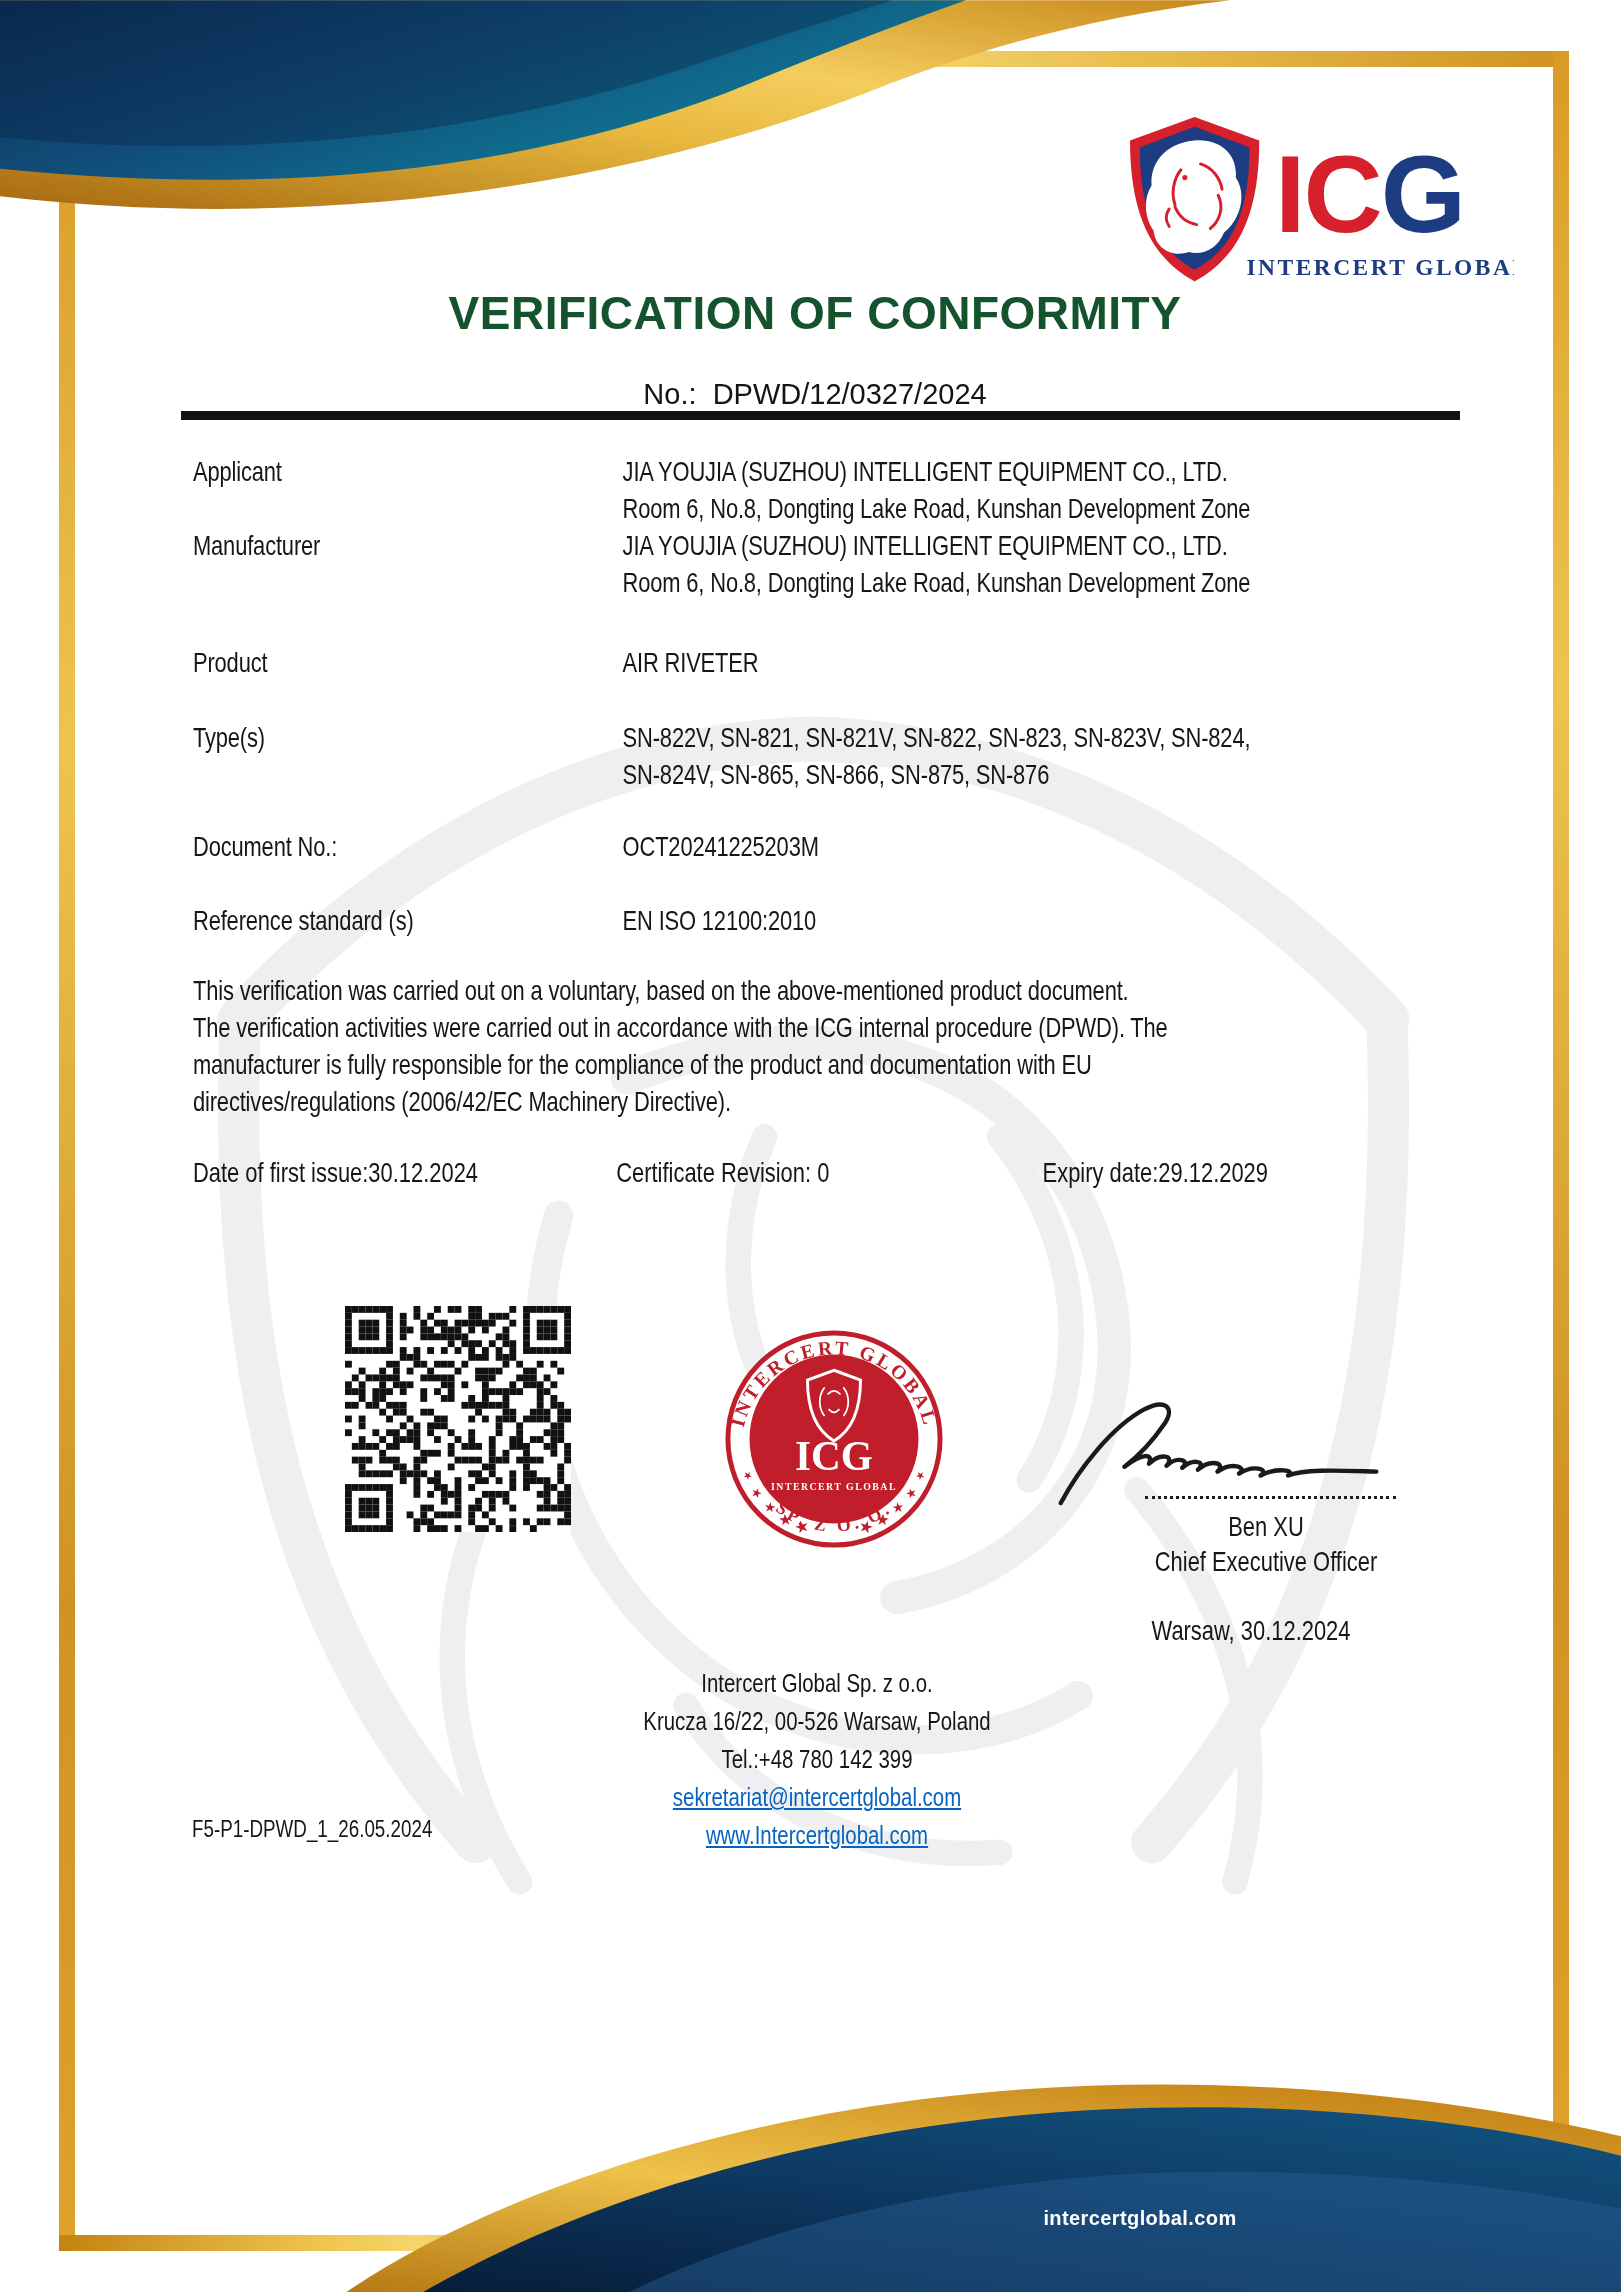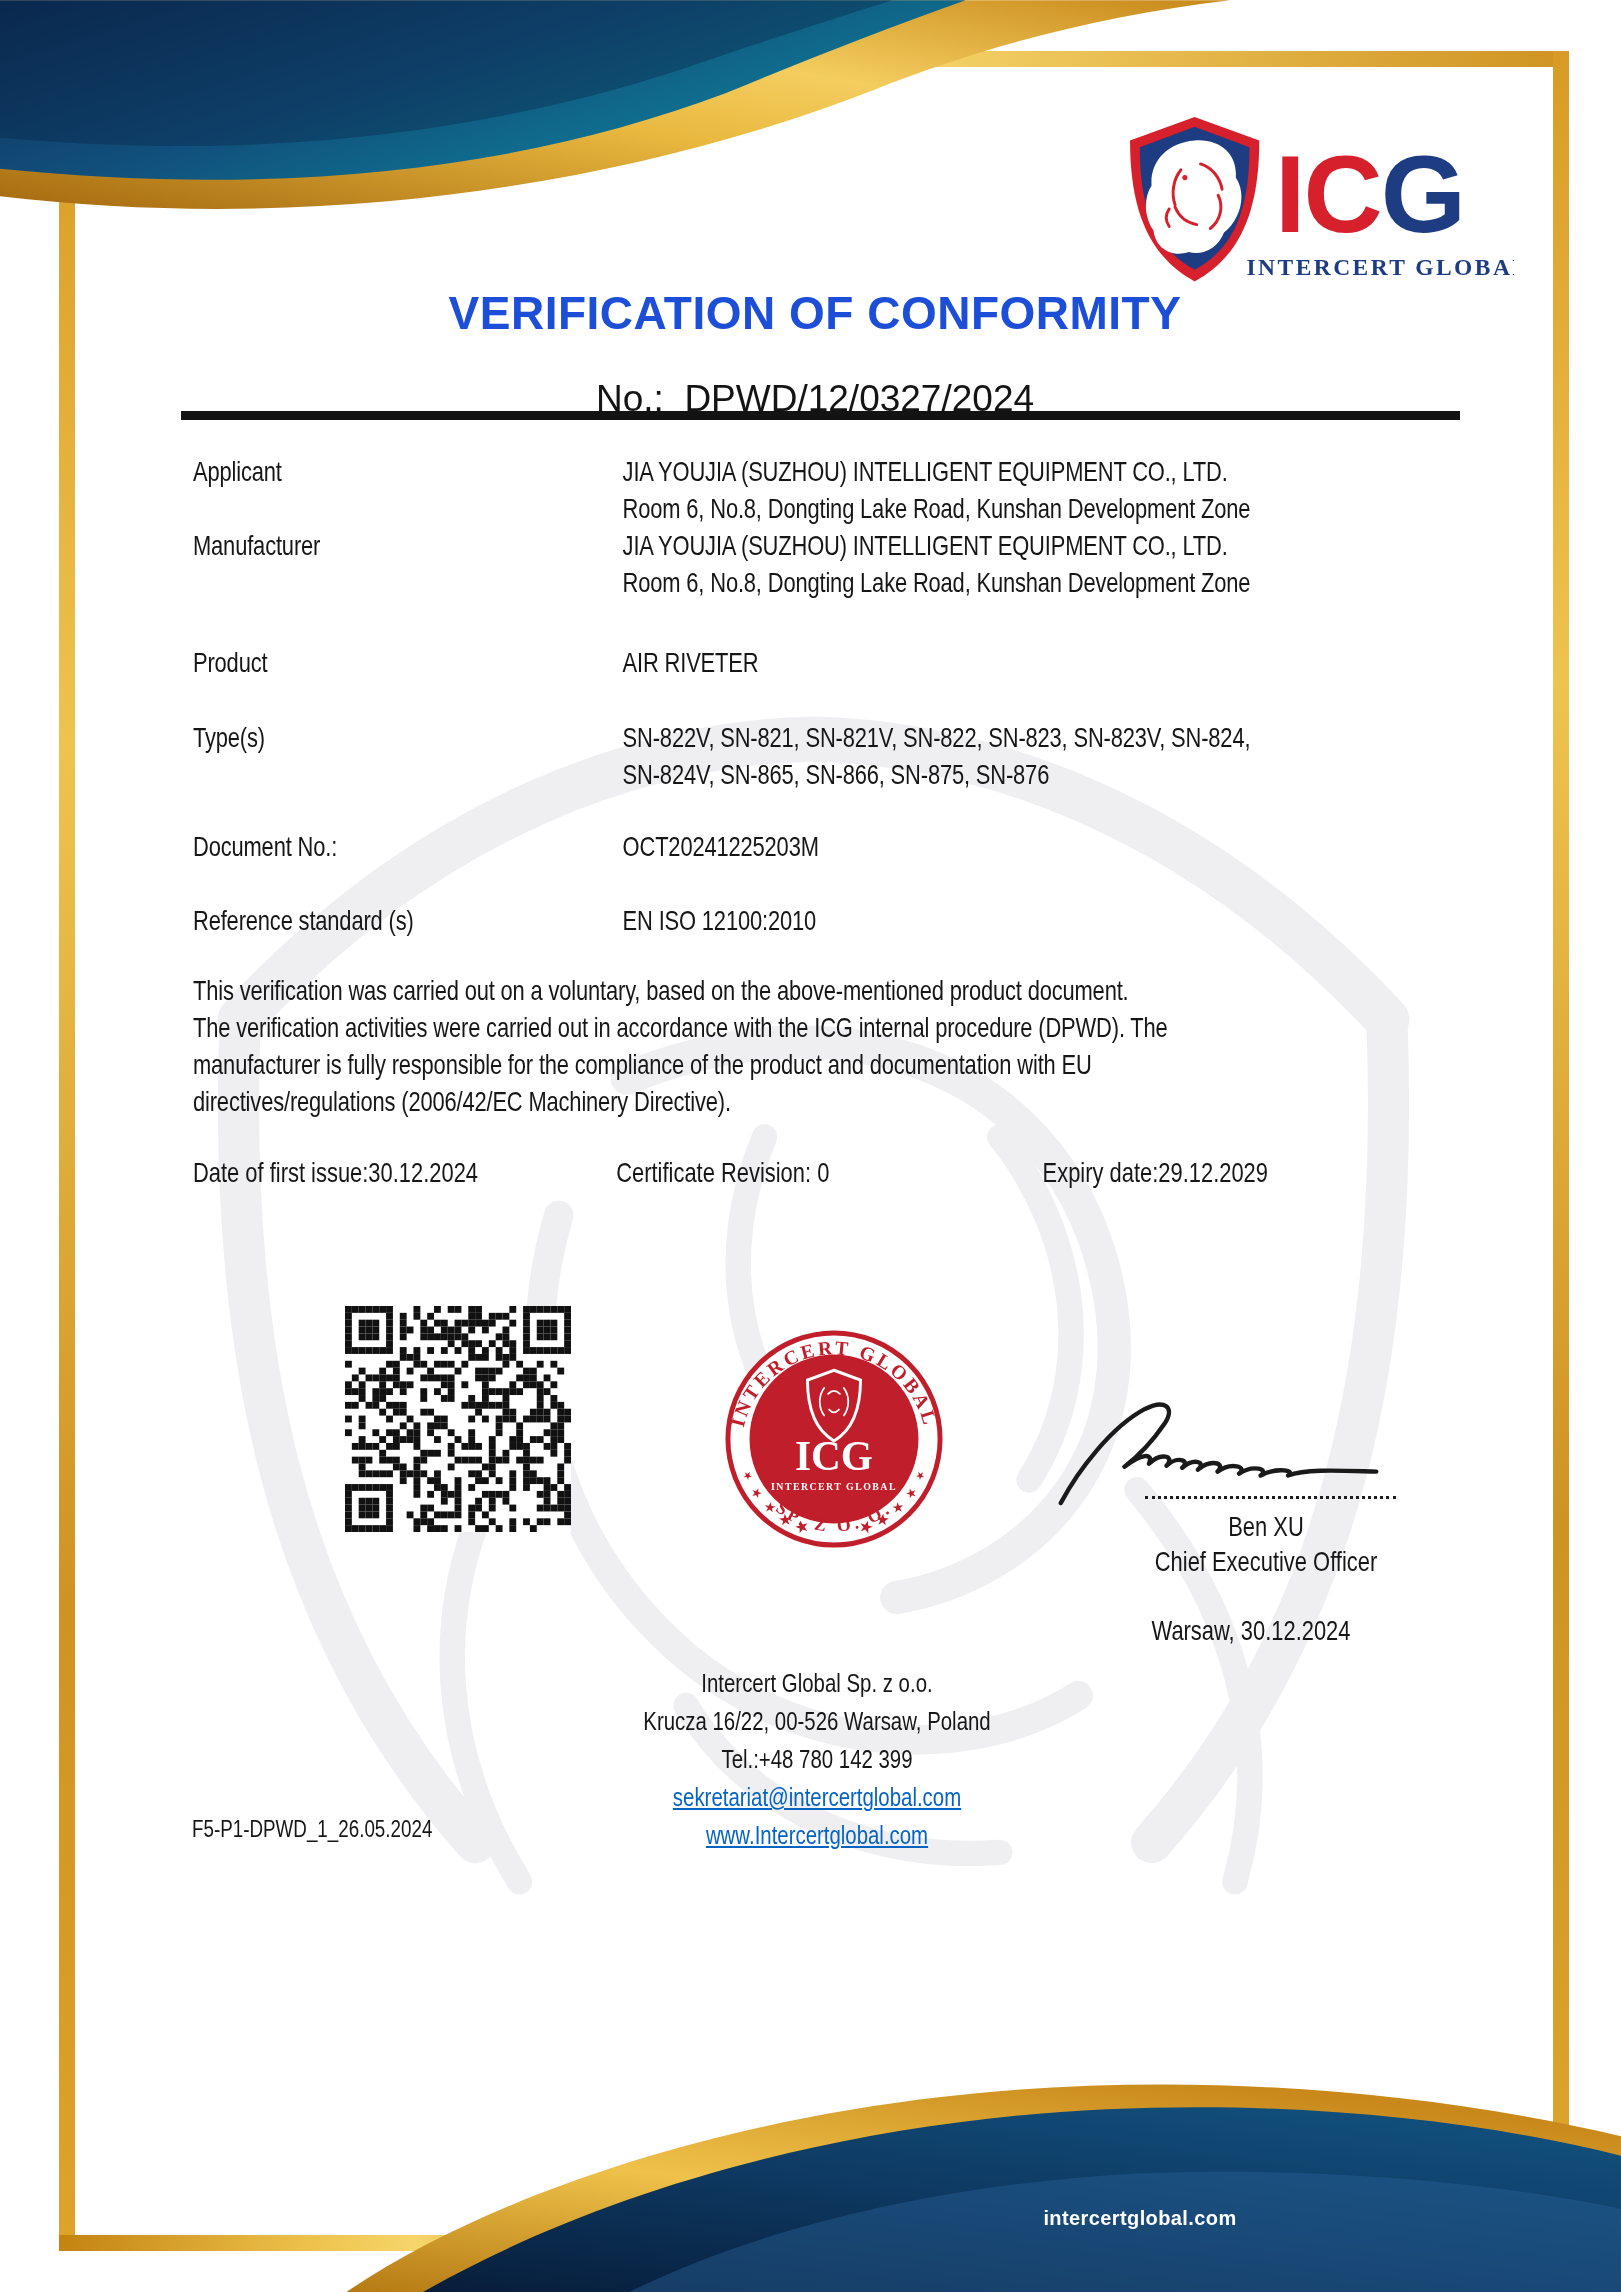--- a/index.html
+++ b/index.html
@@ -6,22 +6,22 @@
   .page{position:relative;width:1621px;height:2293px;background:#fff;overflow:hidden;
         font-family:"Liberation Sans",sans-serif;color:#161616;}
   .abs{position:absolute;}
   svg{display:block;}
   
   .cond{transform:scaleX(.8);transform-origin:0 0;}
   .cond-c{transform:scaleX(.8);transform-origin:50% 0;}
   
   .gold-h{position:absolute;height:15.7px;background:linear-gradient(90deg,#c3830f,#eec44e 40%,#f6d56a 55%,#cf9322);}
   .gold-v{position:absolute;width:15.7px;background:linear-gradient(180deg,#d89b25,#eec44e 30%,#cf9322 70%,#dda32b);}
-  .title{font-size:46px;font-weight:bold;letter-spacing:0.5px;color:#1d4ed8;text-align:center;}
-  .no-line{font-size:37px;color:#141414;text-align:center;}
+  .title{font-size:46px;font-weight:bold;letter-spacing:0.5px;color:#14532d;text-align:center;}
+  .no-line{font-size:29px;color:#141414;text-align:center;}
   .rule{position:absolute;background:#131313;}
   .fields{width:1588px;font-size:27.4px;line-height:37px;letter-spacing:-0.2px;}
   .frow{display:grid;grid-template-columns:537px 1fr;}
   .statement{width:1588px;font-size:27.4px;line-height:37px;letter-spacing:-0.2px;}
   .dates{width:1588px;display:grid;grid-template-columns:529px 533px 1fr;font-size:27.4px;}
   .ftr{width:814px;text-align:center;font-size:25.5px;line-height:38px;}
   .ftr a{color:#0563c1;text-decoration:underline;}
   .sig-name{width:372px;text-align:center;font-size:27.4px;line-height:35px;}
   .warsaw{width:372px;text-align:center;font-size:27.4px;}
   .fcode{font-size:23.5px;}

